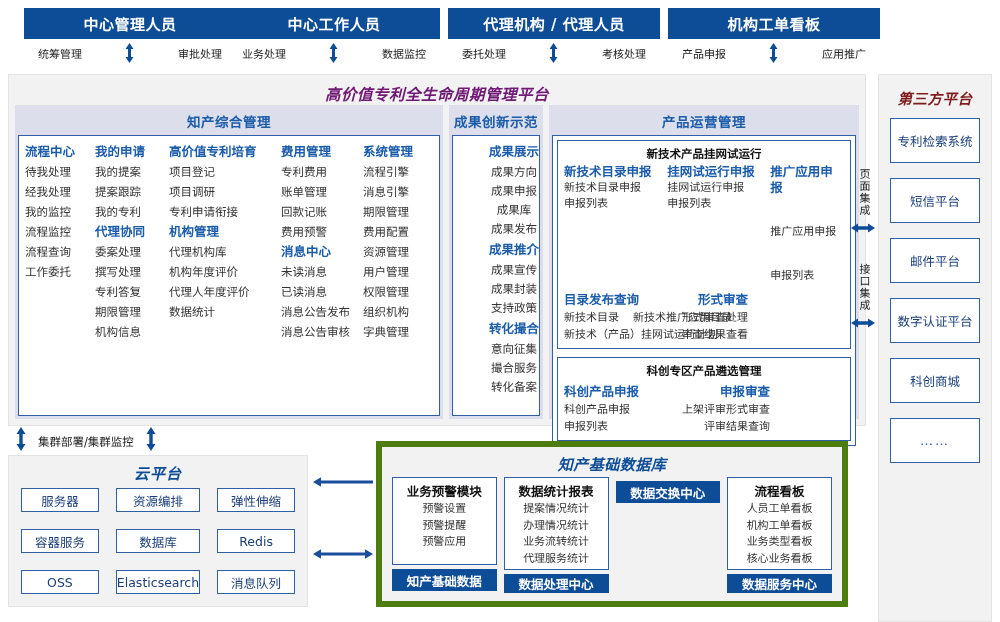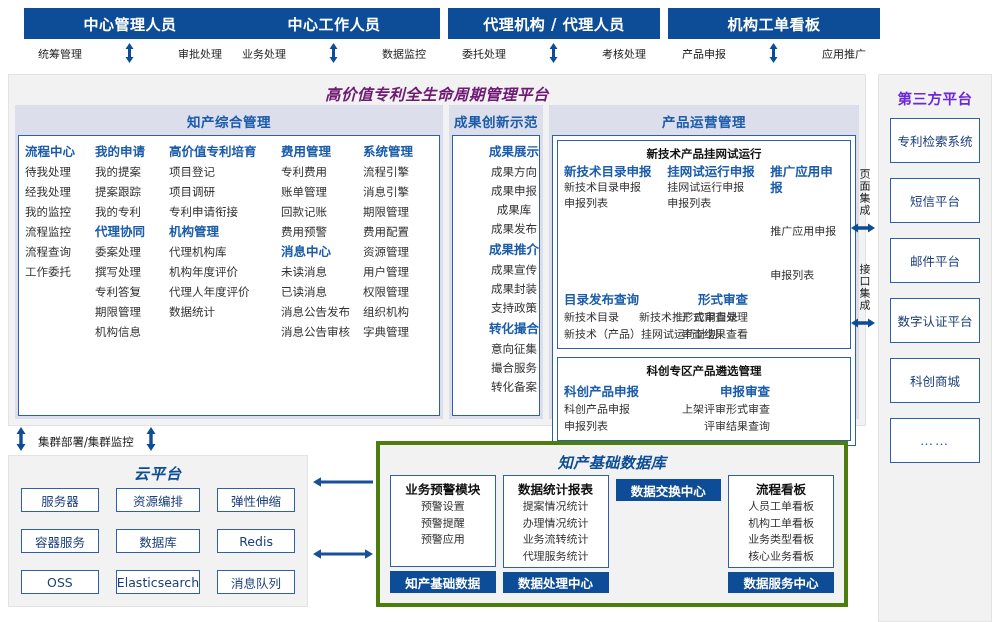--- a/index.html
+++ b/index.html
@@ -83,42 +83,42 @@
   }
   .tri{display:flex;padding:0 6px 5px;}
   .tri-col{display:flex;flex-direction:column;}
   .tw1{width:105px;}.tw2{width:105px;}.tw3{width:auto;gap:28px;}
   .tri .grp-h{font-size:12.5px;line-height:16px;white-space:normal;}
   .tri .grp-i{font-size:11px;line-height:16px;}
   .duo{display:flex;padding:2px 6px 5px;}
   .dw1{width:118px;}.dw2{width:auto;align-items:flex-end;}
   .duo .grp-h{font-size:12.5px;line-height:18px;}
   .duo .grp-i{font-size:11px;line-height:17px;white-space:nowrap;}
-  .inline2{display:flex;gap:20px;}
+  .inline2{display:flex;gap:14px;}
 
   
   .integration{
     position:absolute;left:848px;top:86px;width:30px;height:330px;
     display:flex;flex-direction:column;align-items:center;justify-content:center;gap:6px;
   }
   .int-grp{display:flex;flex-direction:column;align-items:center;}
   .int-lbl{
     font-size:11px;color:#222;writing-mode:vertical-rl;text-orientation:upright;
     line-height:14px;letter-spacing:1px;
   }
   .lr-arrow{margin-top:4px;}
 
   
   .thirdparty{
     position:absolute;left:878px;top:74px;width:114px;height:548px;
     background:#f2f2f2;border:1px solid #e3e3e3;box-sizing:border-box;
     display:flex;flex-direction:column;align-items:center;
   }
   .tp-title{
-    font-size:14.5px;font-weight:bold;color:#6d28d9;
+    font-size:14.5px;font-weight:bold;color:#7f1d1d;font-style:italic;
     padding:12px 0 10px;letter-spacing:.5px;
   }
   .tp-item{
     width:90px;height:45px;border:1.5px solid #2f5fa8;background:#fff;
     font-size:12.5px;color:#1b3f7a;margin-bottom:15px;
     display:flex;align-items:center;justify-content:center;box-sizing:border-box;
   }
   .tp-dots{letter-spacing:2px;color:#2f5fa8;font-size:13px;}
 
   
@@ -148,21 +148,21 @@
   }
 
   
   .midarrows{position:absolute;left:312px;top:455px;width:62px;height:152px;}
   .midarrows .a1{position:absolute;left:0;top:19px;}
   .midarrows .a2{position:absolute;left:0;top:91px;}
 
   
   .kb{
     position:absolute;left:376px;top:441px;width:472px;height:166px;
-    background:#f2f2f2;border:4px solid #4d7c0f;box-sizing:border-box;
+    background:#f2f2f2;border:6px solid #4d7c0f;box-sizing:border-box;
   }
   .kb-title{
     text-align:center;font-size:15px;font-weight:bold;color:#0d4c96;
     font-style:italic;padding-top:6px;letter-spacing:.5px;
   }
   .kb-cols{
     position:absolute;left:10px;top:30px;right:10px;bottom:10px;
     display:flex;gap:7px;
   }
   .kb-col{flex:1;display:flex;flex-direction:column;}

